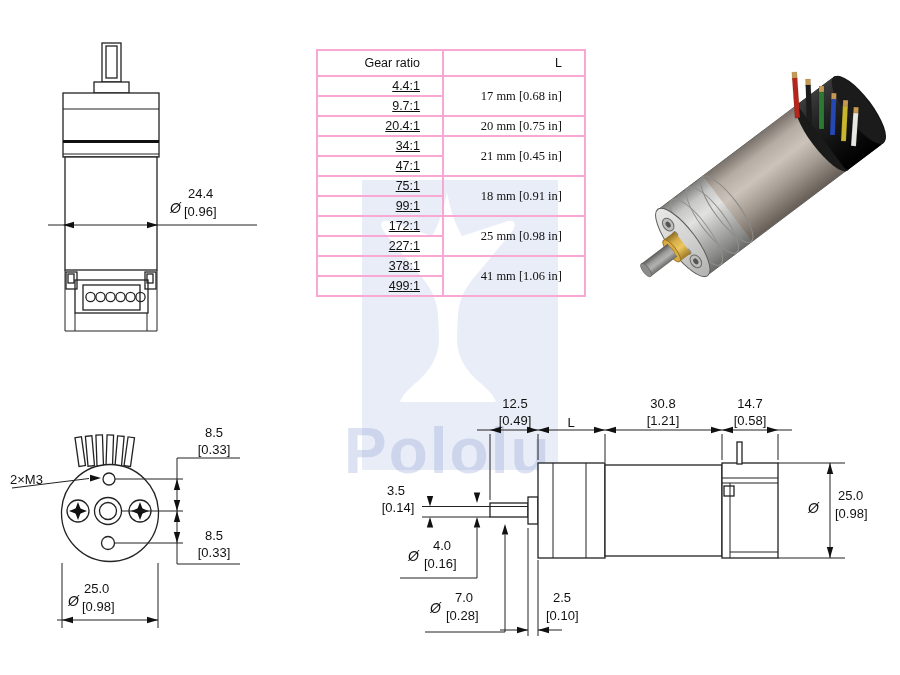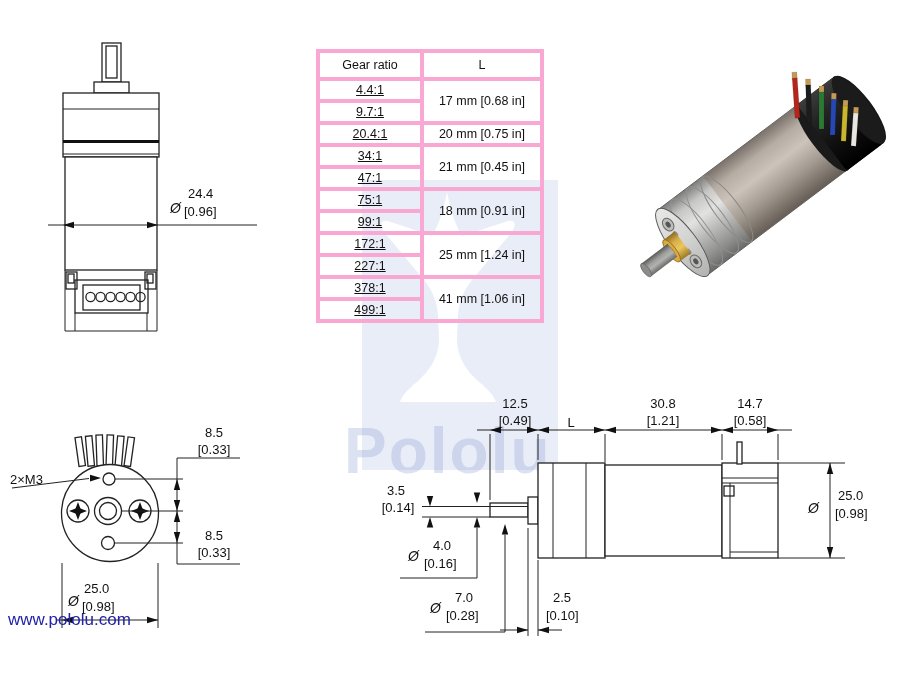--- a/index.html
+++ b/index.html
@@ -5,25 +5,25 @@
   html,body{margin:0;padding:0;background:#ffffff;}
   .canvas{position:relative;width:900px;height:675px;background:#ffffff;overflow:hidden;
           font-family:"Liberation Sans",sans-serif;color:#1a1a1a;}
   
   .wm-square{position:absolute;left:362px;top:180px;width:196px;height:290px;z-index:0;}
   .wm-text{position:absolute;left:344px;top:414px;z-index:0;font-size:64px;font-weight:bold;
            letter-spacing:2px;color:rgba(140,158,210,0.30);}
   
   table.gear{position:absolute;left:316px;top:49px;z-index:2;border-collapse:collapse;
              background:transparent;font-size:12.5px;color:#111;}
-  table.gear th,table.gear td{border:4px solid #f9a8d4;text-align:center;padding:0 10px;}
+  table.gear th,table.gear td{border:2px solid #f9a8d4;text-align:right;padding:0 22px;}
   table.gear th{height:24px;font-weight:normal;}
   table.gear td{height:18px;}
   td.ratio{width:80px;text-decoration:underline;}
-  td.lcell{width:96px;}
+  td.lcell{width:96px;font-family:Liberation Serif, serif;}
   svg{position:absolute;z-index:1;}
   svg text{fill:#111;font-family:"Liberation Sans",sans-serif;font-size:13px;}
   svg text.dia{font-style:italic;font-size:14px;}
   .ln{stroke:#222;stroke-width:1;fill:none;}
   .thick{stroke:#111;stroke-width:3;fill:none;}
   .outline{stroke:#222;stroke-width:1.3;fill:#ffffff;}
   .outline-t{stroke:#222;stroke-width:1.3;fill:none;}
   .arrow{fill:#111;stroke:none;}
   .url{position:absolute;left:8px;top:610px;z-index:3;font-size:17px;color:#2222aa;
        text-decoration:none;}
@@ -70,21 +70,21 @@
         </tr>
     <tr>
           <td class="ratio">75:1</td>
         <td class="lcell" rowspan="2">18 mm [0.91 in]</td>
         </tr>
     <tr>
           <td class="ratio">99:1</td>
         </tr>
     <tr>
           <td class="ratio">172:1</td>
-        <td class="lcell" rowspan="2">25 mm [1.24 in]</td>
+        <td class="lcell" rowspan="2">25 mm [0.98 in]</td>
         </tr>
     <tr>
           <td class="ratio">227:1</td>
         </tr>
     <tr>
           <td class="ratio">378:1</td>
         <td class="lcell" rowspan="2">41 mm [1.06 in]</td>
         </tr>
     <tr>
           <td class="ratio">499:1</td>
@@ -373,15 +373,14 @@
         <rect x="841" y="100" width="5" height="7" fill="#c59a55"></rect>
         <rect x="841" y="106" width="5" height="35" fill="#c8b62c"></rect>
         </g>
       <g transform="rotate(4 853 146)">
         <rect x="851" y="107" width="5" height="7" fill="#c59a55"></rect>
         <rect x="851" y="113" width="5" height="33" fill="#e9e7e1"></rect>
         </g>
     </g>
   </svg>
 
-  <a class="url" href="#">www.pololu.com</a>
 
 </div>
 
 </body></html>

